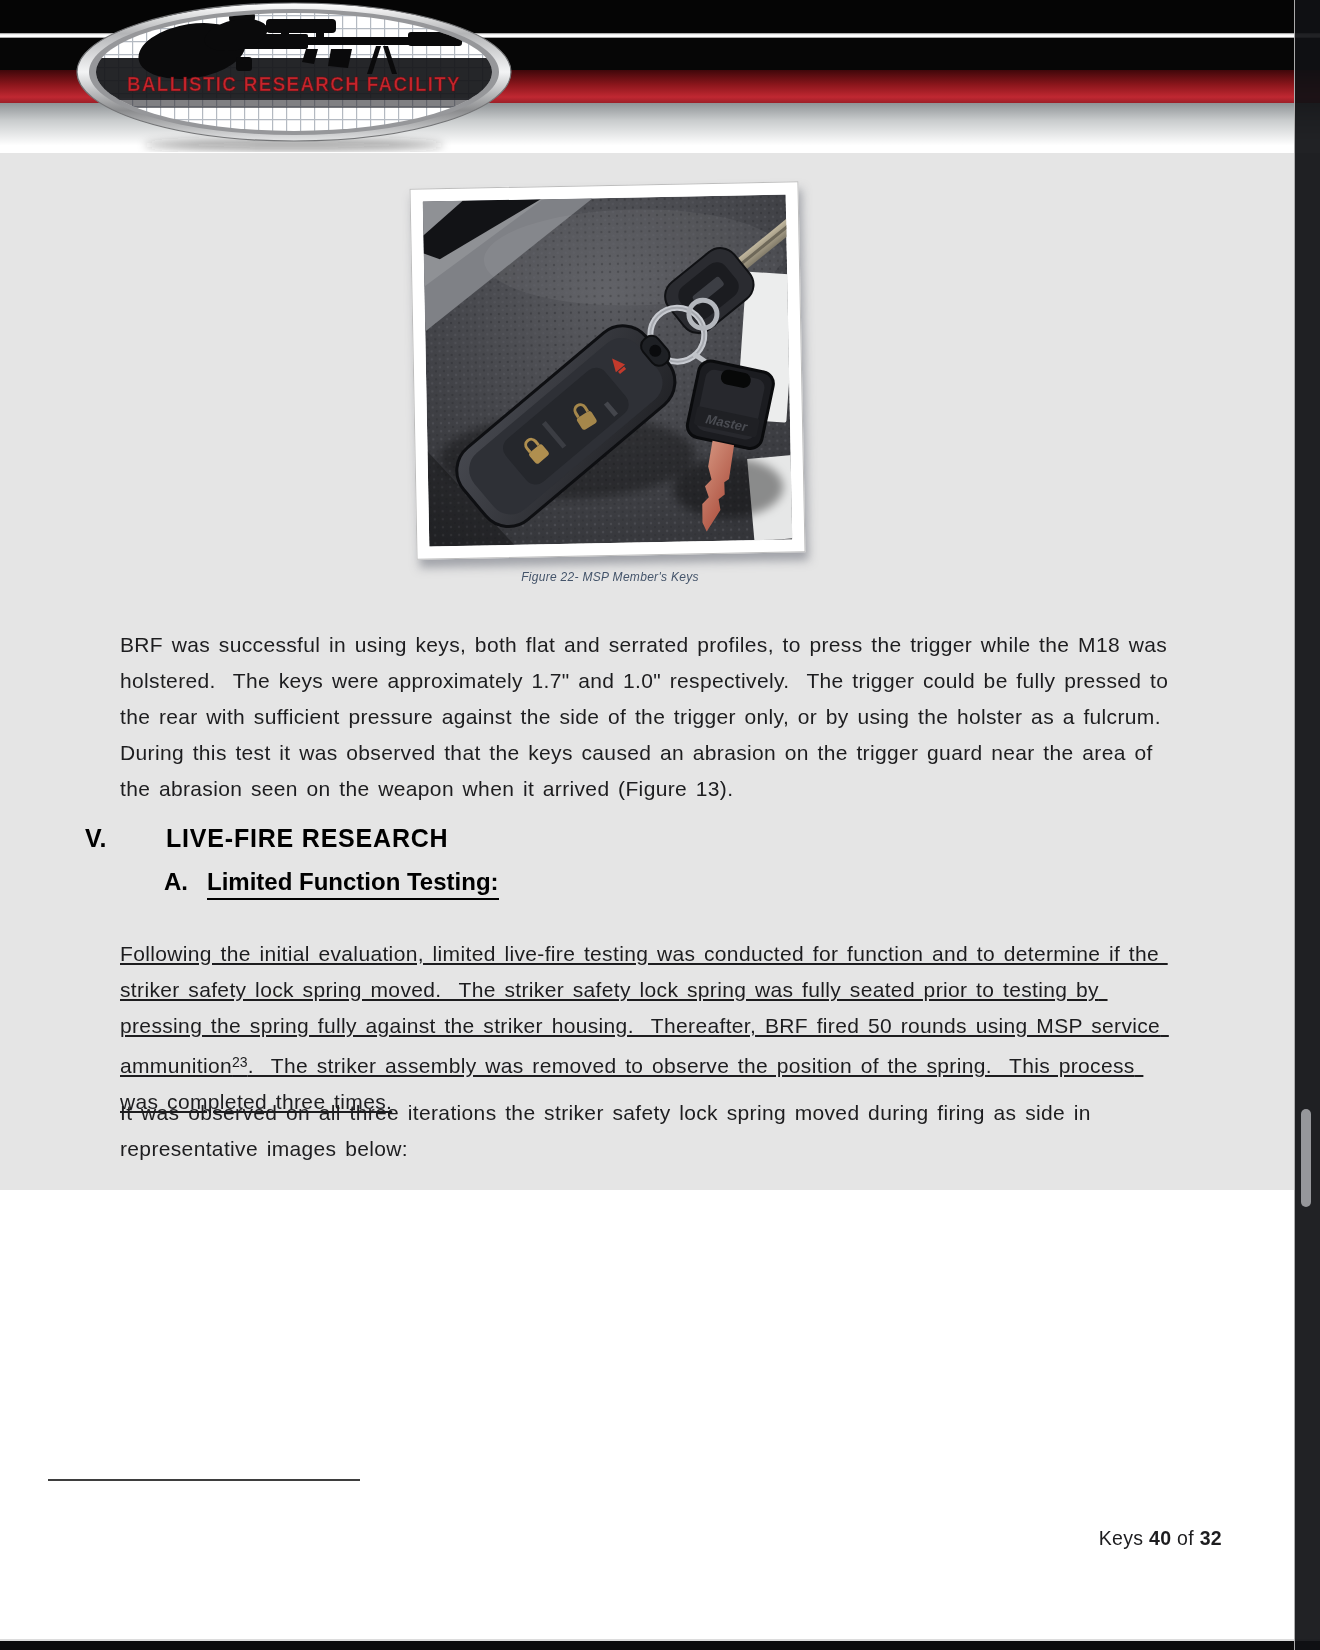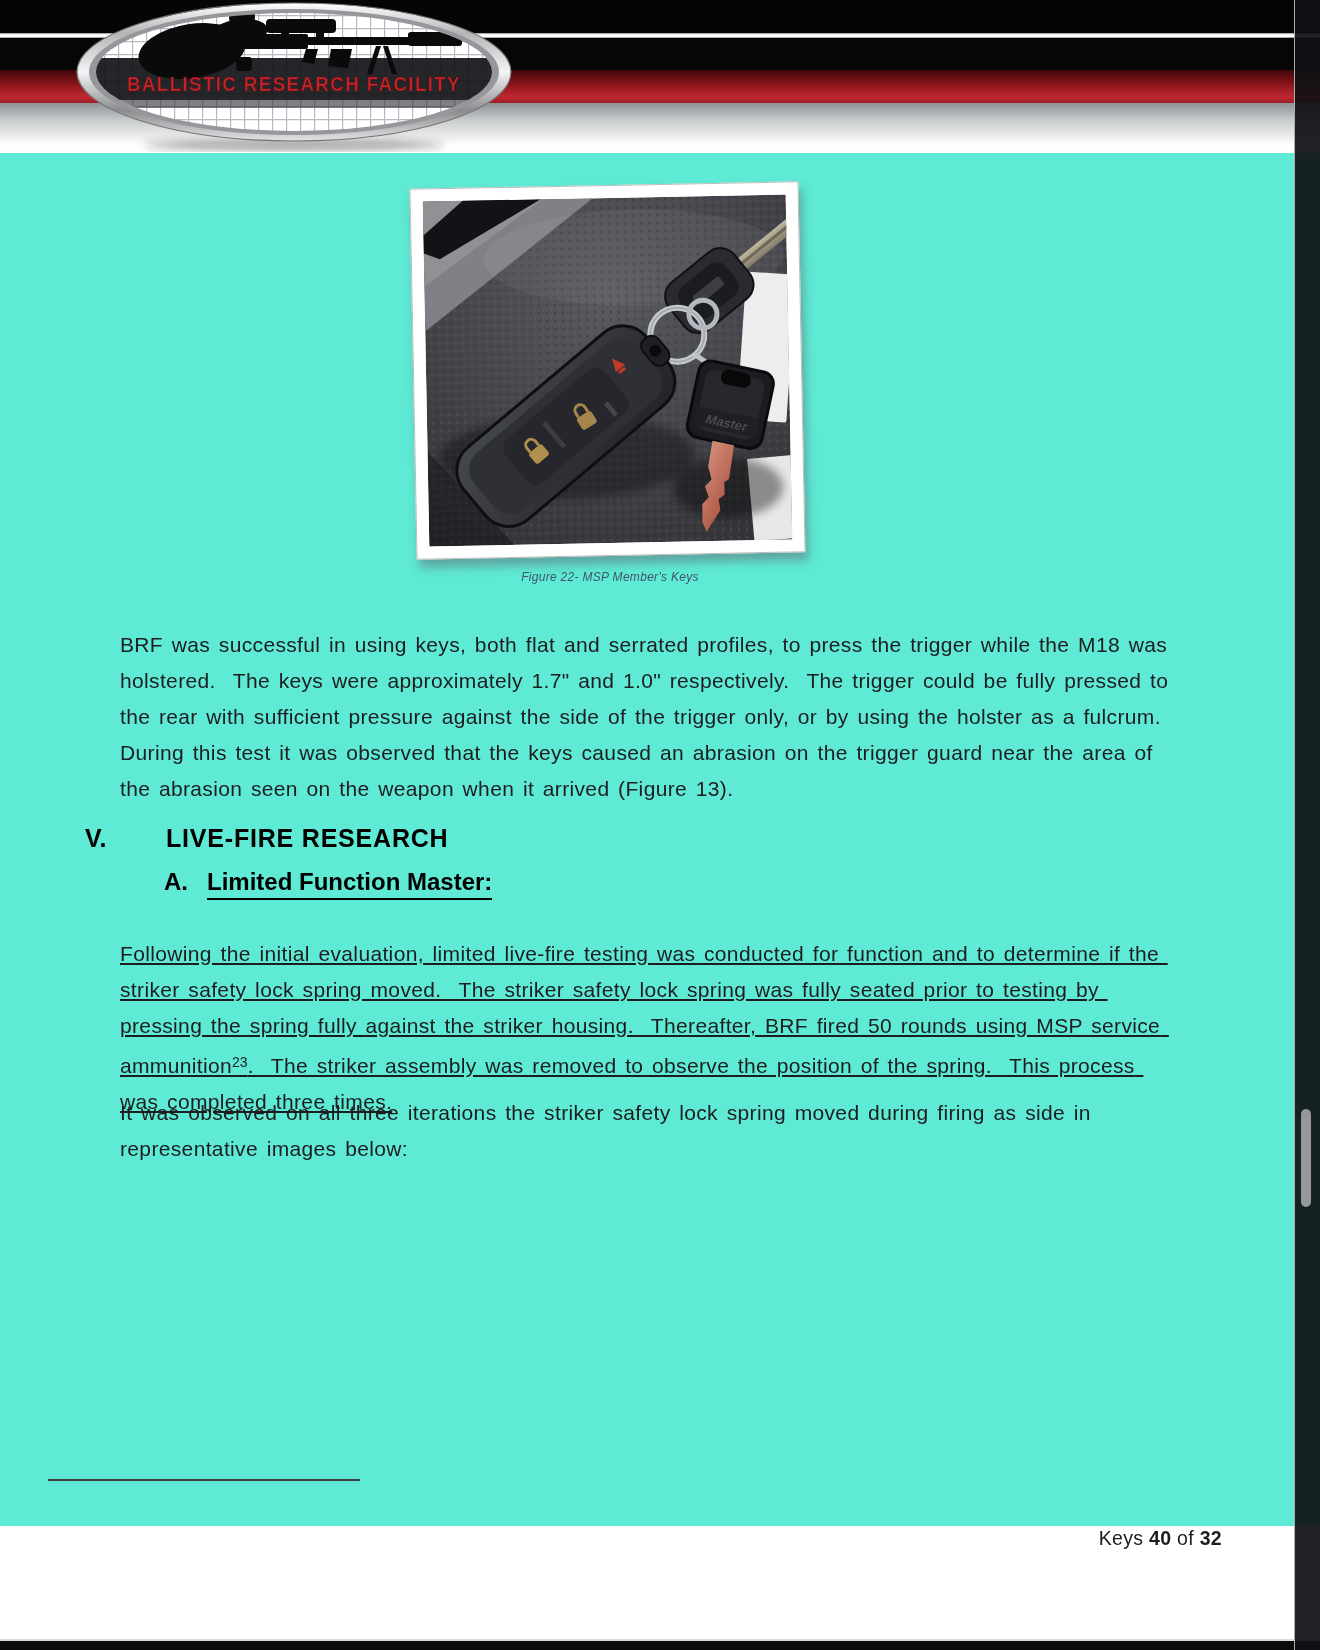--- a/index.html
+++ b/index.html
@@ -1,17 +1,17 @@
 <!DOCTYPE html>
 <html><head>
 <meta charset="utf-8">
 <style>
   html,body{margin:0;padding:0;width:1320px;height:1650px;background:#ffffff;overflow:hidden;
             font-family:"Liberation Sans", sans-serif;}
-  #viewer{position:relative;width:1320px;height:1526px;background:#5eead4;}
+  #viewer{position:relative;width:1320px;height:1190px;background:#e5e5e5;}
 
   
   .band{position:absolute;left:0;width:1320px;}
   .band-black1{top:0;height:33px;background:#050505;}
   .band-white{top:33px;height:5px;background:linear-gradient(180deg,#8a8a8a 0%,#ffffff 35%,#ffffff 70%,#7d7d7d 100%);}
   .band-black2{top:38px;height:32px;background:#060606;}
   .band-red{top:70px;height:33px;background:linear-gradient(180deg,#3f070a 0%,#8c161c 45%,#c02832 82%,#9c1f27 100%);}
   .band-fade{top:103px;height:50px;background:linear-gradient(180deg,#8f9396 0%,#c9cccd 35%,#ffffff 85%,#ffffff 100%);}
 
   #logo{position:absolute;left:76px;top:2px;z-index:5;}
@@ -211,21 +211,21 @@
 
   <p id="p1" class="para">BRF was successful in using keys, both flat and serrated profiles, to press the trigger while the M18 was holstered.  The keys were approximately 1.7" and 1.0" respectively.  The trigger could be fully pressed to the rear with sufficient pressure against the side of the trigger only, or by using the holster as a fulcrum.  During this test it was observed that the keys caused an abrasion on the trigger guard near the area of the abrasion seen on the weapon when it arrived (Figure 13).</p>
 
   <div id="heading-v" class="h-row">
       <span class="num">V.</span>
       <span class="ttl">LIVE-FIRE RESEARCH</span>
     </div>
 
   <div id="heading-a" class="h-row">
       <span class="num">A.</span>
-      <span class="ttl">Limited Function Master:</span>
+      <span class="ttl">Limited Function Testing:</span>
     </div>
 
   <p id="p2" class="para"><span>Following the initial evaluation, limited live-fire testing was conducted for function and to determine if the striker safety lock spring moved.  The striker safety lock spring was fully seated prior to testing by pressing the spring fully against the striker housing.  Thereafter, BRF fired 50 rounds using MSP service ammunition</span><sup>23</sup><span>.  The striker assembly was removed to observe the position of the spring.  This process was completed three times.</span></p>
 
   <p id="p3" class="para">It was observed on all three iterations the striker safety lock spring moved during firing as side in representative images below:</p>
 
   <div id="footnote-sep"></div>
 
   <div id="page-number">
     <span>Keys</span>

